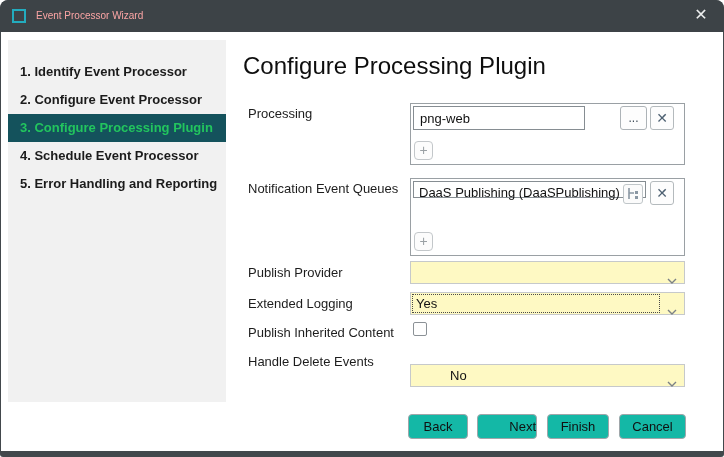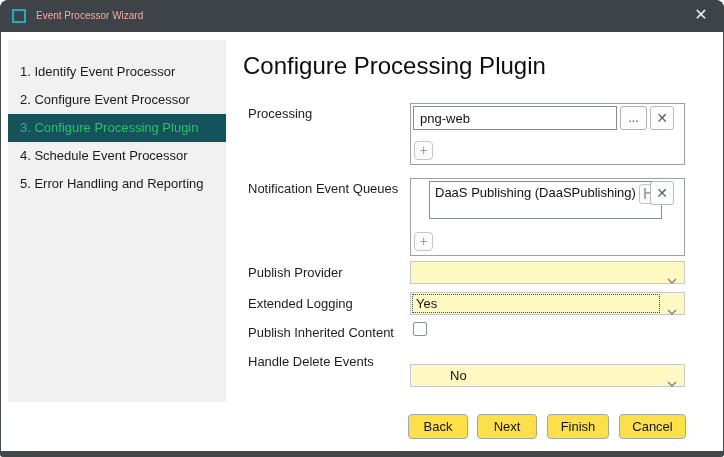--- a/index.html
+++ b/index.html
@@ -9,44 +9,44 @@
   
   .titlebar { position:absolute; top:0; left:0; width:724px; height:32px; background:#3d4347; border-radius:8px 8px 0 0; }
   .app-icon { position:absolute; left:12px; top:9px; width:14px; height:14px; border:2px solid #23acbe; background:transparent; }
   .title-text { position:absolute; left:36px; top:0; height:22px; line-height:32px; color:#fca5a5; font-size:10px; }
   .close-btn { position:absolute; right:0; top:0; width:46px; height:32px; color:#eceeee; font-size:16px; line-height:30px; text-align:center; cursor:default; }
 
   
   .body { position:absolute; top:32px; left:1px; right:1px; bottom:6px; background:#ffffff; }
 
   
-  .sidebar { position:absolute; left:7px; top:8px; width:218px; height:362px; background:#f1f1f1; padding-top:18px; }
+  .sidebar { position:absolute; left:7px; top:8px; width:218px; height:362px; background:#f1f1f1; padding-top:18px;font-weight:bold; }
   .side-item { height:28px; line-height:28px; padding-left:12px; font-size:13px; color:#1b1b1b; white-space:nowrap; }
   .side-item.selected { background:#14525c; color:#22c55e; }
 
   
   .heading { position:absolute; left:242px; top:20px; font-size:24px; color:#0e0e0e; }
   .flabel { position:absolute; left:247px; font-size:13px; color:#1d1d1d; white-space:nowrap; }
 
   .groupbox { position:absolute; left:409px; width:275px; border:1px solid #9aa0a4; background:#fff; }
   .txt-input { position:absolute; left:2px; top:2px; height:24px; border:1px solid #868d92; font-family:"Liberation Sans", sans-serif; font-size:13px; padding:0 6px; color:#111; outline:none; background:#fff; }
-  .field-ro { position:absolute; left:2px; top:2px; height:38px; border:1px solid #868d92; font-size:13px; color:#111; background:#fff; line-height:22px; padding-left:5px;margin-left:16px; }
+  .field-ro { position:absolute; left:2px; top:2px; height:17px; border:1px solid #868d92; font-size:13px; color:#111; background:#fff; line-height:22px; padding-left:5px; }
   .mini-btn { position:absolute; height:24px; border:1px solid #adb3b7; border-radius:3px; background:#fdfdfd; font-size:12px; color:#3c4a56; text-align:center; line-height:22px; }
   .x-btn { position:absolute; width:24px; height:24px; border:1px solid #b4babd; border-radius:3px; background:#fdfdfd; text-align:center; }
   .x-glyph { display:inline-block; margin-top:4px; font-size:14px; color:#4e6172; line-height:14px; }
   .plus-btn { position:absolute; width:19px; height:19px; border:1px solid #c3c7ca; border-radius:4px; background:#fcfcfc; color:#9aa0a4; font-size:14px; line-height:16px; text-align:center; }
   .tree-btn { position:absolute; width:20px; height:20px; right:2px; top:2px; border:1px solid #c0c6c9; border-radius:3px; background:#fbfbfb; }
 
   .combo { position:absolute; left:409px; width:275px; height:23px; border:1px solid #c6c9cb; background:#fef9c3; font-size:13px; color:#111; line-height:21px; padding-left:5px; }
   .combo .chev { position:absolute; right:7px; top:8px; }
   .focus-rect { position:absolute; left:1px; top:1px; right:24px; bottom:1px; border:1px dotted #4a4a4a; pointer-events:none; }
 
   .checkbox { position:absolute; left:412px; width:14px; height:14px; border:1px solid #8b9196; border-radius:2px; background:#fefefe; }
 
-  .footer-btn { position:absolute; top:414px; height:25px; border:1px solid #a0a6aa; border-radius:4px; background:#fde047; font-family:"Liberation Sans", sans-serif; font-size:13px; color:#111; text-align:center; line-height:23px; }
+  .footer-btn { position:absolute; top:414px; height:25px; border:1px solid #a0a6aa; border-radius:4px; background:#14b8a6; font-family:"Liberation Sans", sans-serif; font-size:13px; color:#111; text-align:center; line-height:23px; }
 </style>
 </head>
 <body>
 
 <div class="window">
 
   <div class="titlebar">
     <div class="app-icon"></div>
     <div class="title-text">Event Processor Wizard</div>
     <div class="close-btn">✕</div>
@@ -59,21 +59,21 @@
       <div class="side-item">2. Configure Event Processor</div>
       <div class="side-item selected">3. Configure Processing Plugin</div>
       <div class="side-item">4. Schedule Event Processor</div>
       <div class="side-item">5. Error Handling and Reporting</div>
     </div>
 
     <div class="heading">Configure Processing Plugin</div>
 
     <div class="flabel" style="top:74px;">Processing</div>
     <div class="groupbox" style="top:71px; height:62px;">
-      <input class="txt-input" style="width: 204px;" value="png-web">
+      <input class="txt-input" style="width: 172px;" value="png-web">
       <div class="mini-btn" style="left:209px; top:2px; width:27px;">...</div>
       <div class="x-btn" style="left:239px; top:2px;"><span class="x-glyph">✕</span></div>
       <div class="plus-btn" style="left:3px; bottom:4px;">+</div>
     </div>
 
     <div class="flabel" style="top:149px;">Notification Event Queues</div>
     <div class="groupbox" style="top:146px; height:78px;">
       <div class="field-ro" style="width:233px;">
         <span>DaaS Publishing (DaaSPublishing)</span>
         <div class="tree-btn">
@@ -117,18 +117,18 @@
     <div class="combo" style="top:332px;padding-left:39px;">
       <span>No</span>
       <span class="chev">
         <svg width="10" height="7" viewBox="0 0 10 7">
             <polyline points="1,1 5,5 9,1" fill="none" stroke="#7b8186" stroke-width="1.4"></polyline>
           </svg>
       </span>
     </div>
 
     <div class="footer-btn" style="left:407px; width:60px; top:382px;">Back</div>
-    <div class="footer-btn" style="left:476px; width:60px; top:382px;">Next</div>
+    <div class="footer-btn" style="left:476px; width:60px; top:382px;text-align:right;">Next</div>
     <div class="footer-btn" style="left:546px; width:62px; top:382px;">Finish</div>
     <div class="footer-btn" style="left:618px; width:67px; top:382px;">Cancel</div>
 
   </div>
 </div>
 
 </body></html>

